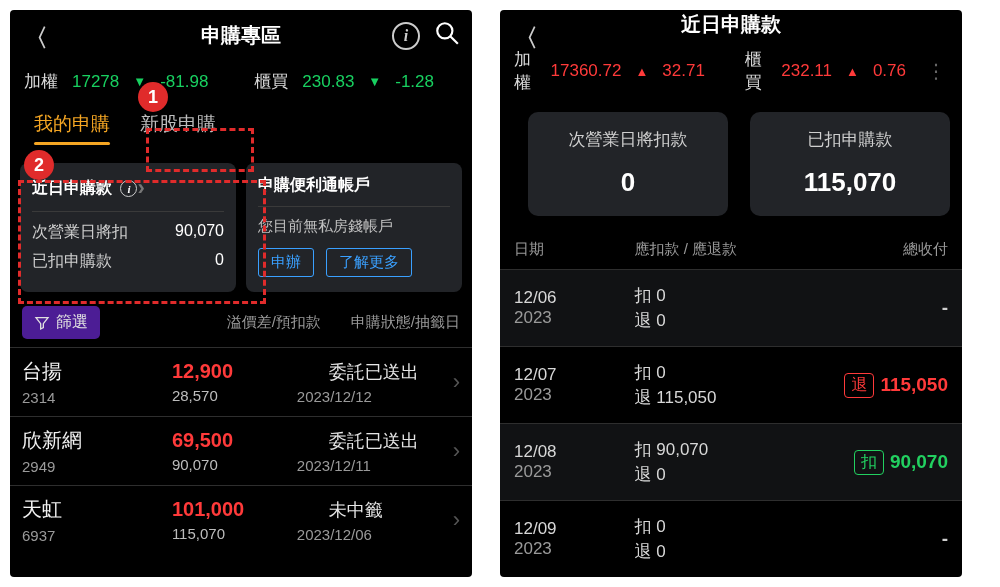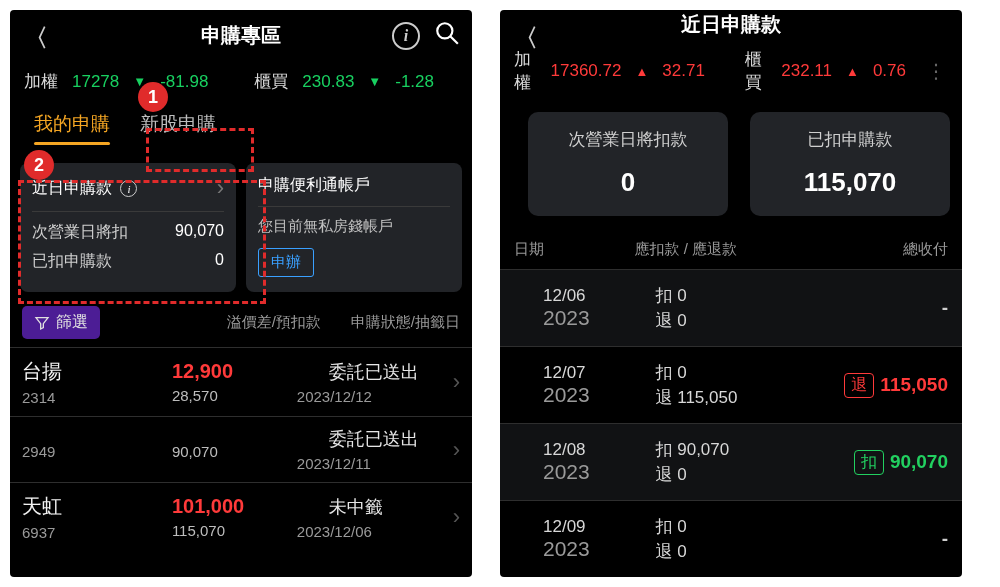--- a/index.html
+++ b/index.html
@@ -83,23 +83,23 @@
   }
   
   .cards {
     display:flex; gap:10px; padding: 0 10px;
   }
   .card {
     background:#222428; border-radius:8px; padding:12px 12px;
     flex:1; font-size:16px;
   }
   .card .card-hdr {
-    display:flex; align-items:center; justify-content:space-between;
+    display:flex; align-items:center; justify-content:flex-start;
     padding-bottom:10px; border-bottom:1px solid #3a3a3a; margin-bottom:10px;
-    font-weight:400;
+    font-weight:700;
   }
   .card .info-ico {
     width:17px; height:17px; border:1.5px solid #ccc; border-radius:50%;
     display:inline-flex; align-items:center; justify-content:center;
     font-style:italic; font-family:Georgia,serif; font-size:11px; margin-left:4px;
   }
   .card .chev { color:#777; font-size:22px;}
   .kv { display:flex; justify-content:space-between; margin:8px 0; font-size:16px;}
   .kv .k { color:#cfcfcf;}
   .kv .v { color:#fff;}
@@ -148,22 +148,22 @@
   .big-card .bc-val { font-size:26px; font-weight:700;}
   .tbl-hdr {
     display:flex; padding:10px 14px; font-size:15px; color:#9a9a9a;
   }
   .tbl-hdr .h1{flex:1;} .tbl-hdr .h2{flex:1.4;} .tbl-hdr .h3{flex:1.2; text-align:right;}
   .trow {
     display:flex; align-items:center; padding:12px 14px;
     border-top:1px solid #2e2e2e; font-size:17px;
   }
   .trow:nth-child(odd){ background:#111214;}
-  .trow .t1{flex:1; color:#d8d8d8;margin-left:29px;}
-  .trow .t1 .y{font-size:21px; color:#9a9a9a;}
+  .trow .t1{flex:1; color:#d8d8d8;}
+  .trow .t1 .y{font-size:17px; color:#9a9a9a;}
   .trow .t2{flex:1.4; color:#d8d8d8;}
   .trow .t2 div{ margin:2px 0;}
   .trow .t3{flex:1.2; display:flex; justify-content:flex-end; align-items:center; gap:6px; font-size:19px; font-weight:600;}
   .t3 .dash{color:#cfcfcf;}
   .tag-red { border:1.5px solid #ff3a3a; color:#ff3a3a; padding:1px 6px; border-radius:4px; font-size:16px; font-weight:500;}
   .amt-red { color:#ff3a3a;}
   .tag-green { border:1.5px solid #22d060; color:#22d060; padding:1px 6px; border-radius:4px; font-size:16px; font-weight:500;}
   .amt-green { color:#22d060;}
 </style>
 </head>
@@ -219,20 +219,21 @@
         <span class="v">0</span>
       </div>
     </div>
     <div class="card">
       <div class="card-hdr">
         <span>申購便利通帳戶</span>
       </div>
       <div class="msg">您目前無私房錢帳戶</div>
       <div class="btns">
         <button class="btn-outline">申辦</button>
+        <button class="btn-outline">了解更多</button>
       </div>
     </div>
   </div>
 
   <div class="filter-row">
     <div class="filter-btn">
       <svg viewBox="0 0 24 24">
           <path d="M3 4h18l-7 9v6l-4 2v-8z"></path>
         </svg>
       <span>篩選</span>
@@ -252,23 +253,25 @@
           <div class="sub">28,570</div>
         </div>
         <div class="c3">
           <div class="status">委託已送出</div>
           <div class="date">2023/12/12</div>
         </div>
         <div class="chev">›</div>
       </div>
       <div class="row">
         <div class="c1">
+          <div class="name">欣新網</div>
           <div class="code">2949</div>
         </div>
         <div class="c2">
+          <div class="price">69,500</div>
           <div class="sub">90,070</div>
         </div>
         <div class="c3">
           <div class="status">委託已送出</div>
           <div class="date">2023/12/11</div>
         </div>
         <div class="chev">›</div>
       </div>
       <div class="row">
         <div class="c1">

